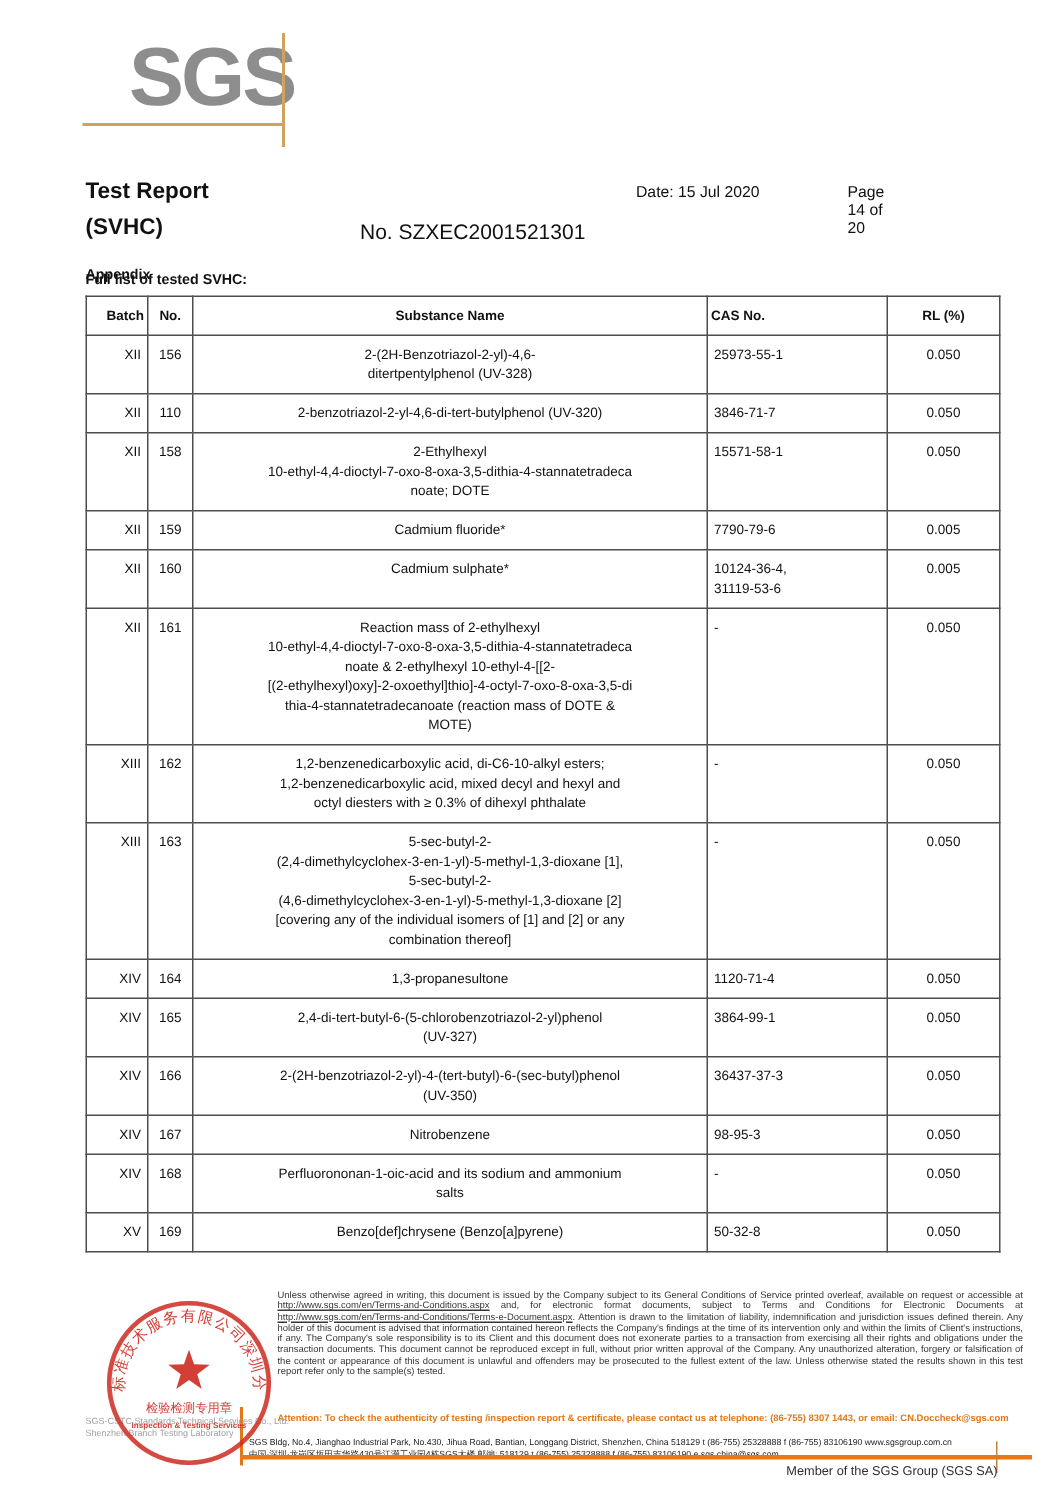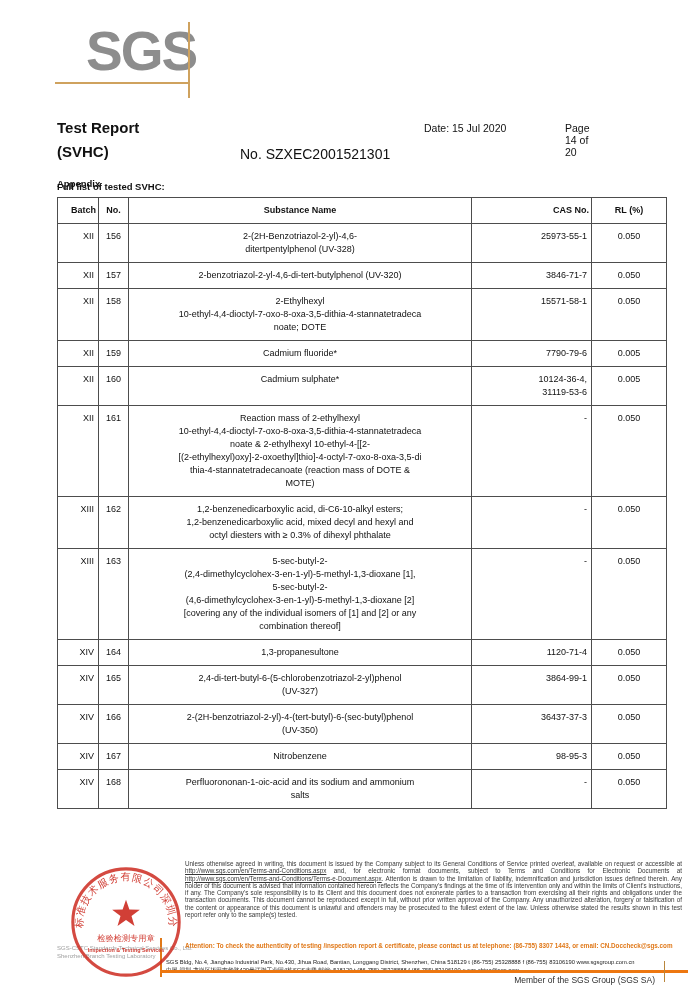--- a/index.html
+++ b/index.html
@@ -26,35 +26,35 @@
   
   table.svhc { position:absolute; left:57px; top:197px; width:600px;
                border-collapse:collapse; table-layout:fixed; }
   table.svhc th, table.svhc td { border:1px solid #4d4d4d; font-size:9px; line-height:13px;
                padding:6px 4px; vertical-align:top; }
   table.svhc th { font-weight:700; padding:6px 2px; }
   table.svhc { border:1.5px solid #3d3d3d; }
   .c-batch { width:41px; text-align:right; }
   .c-no    { width:30px; text-align:center; }
   .c-sub   { width:343px; text-align:center; white-space:pre-wrap; word-wrap:break-word; }
-  .c-cas   { width:120px; text-align:right; white-space:pre-wrap; }
+  .c-cas   { width:120px; text-align:left; white-space:pre-wrap; }
   .c-rl    { width:75px; text-align:center; }
 
   
   .footer { position:absolute; left:0; top:858px; width:700px; height:132px; }
   .fine-print { position:absolute; left:185px; top:2px; width:497px; font-size:6.3px;
                 line-height:7.3px; color:#383838; text-align:justify; }
   .attention { position:absolute; left:185px; top:84px; width:497px; font-size:6.3px;
                line-height:7.3px; color:#e07818; font-weight:700; }
   .v-bar { position:absolute; left:160px; top:80px; width:1.5px; height:39px; background:#e07818; }
   .address-block { position:absolute; left:166px; top:100px; width:522px; color:#1c1c1c; }
   .address-line { font-size:5.8px; line-height:8px; white-space:nowrap; }
   .orange-rule { position:absolute; left:160px; top:112px; width:528px; height:2.5px; background:#ed7710; }
   .right-tick { position:absolute; left:664px; top:103px; width:1px; height:21px; background:#b9863c; }
-  .member { position:absolute; right:45px; top:117px; font-size:8.5px; color:#2e2e2e; }
+  .member { position:absolute; right:35px; top:117px; font-size:8.5px; color:#2e2e2e; }
 
   .company-lines { position:absolute; left:57px; top:86px; width:140px; color:#a0a0a0;
                    font-size:6px; line-height:8px; }
   .stamp-wrap { position:absolute; left:68px; top:6px; width:116px; height:116px; }
 
   .u { text-decoration:underline; }
 </style>
 </head>
 <body>
 
@@ -90,21 +90,21 @@
         <tr>
           <td class="c-batch">XII</td>
           <td class="c-no">156</td>
           <td class="c-sub">2-(2H-Benzotriazol-2-yl)-4,6-
 ditertpentylphenol (UV-328)</td>
           <td class="c-cas">25973-55-1</td>
           <td class="c-rl">0.050</td>
         </tr>
         <tr>
           <td class="c-batch">XII</td>
-          <td class="c-no">157</td>
+          <td class="c-no">110</td>
           <td class="c-sub">2-benzotriazol-2-yl-4,6-di-tert-butylphenol (UV-320)</td>
           <td class="c-cas">3846-71-7</td>
           <td class="c-rl">0.050</td>
         </tr>
         <tr>
           <td class="c-batch">XII</td>
           <td class="c-no">158</td>
           <td class="c-sub">2-Ethylhexyl
 10-ethyl-4,4-dioctyl-7-oxo-8-oxa-3,5-dithia-4-stannatetradeca
 noate; DOTE</td>
@@ -188,20 +188,27 @@
           <td class="c-sub">Nitrobenzene</td>
           <td class="c-cas">98-95-3</td>
           <td class="c-rl">0.050</td>
         </tr>
         <tr>
           <td class="c-batch">XIV</td>
           <td class="c-no">168</td>
           <td class="c-sub">Perfluorononan-1-oic-acid and its sodium and ammonium
 salts</td>
           <td class="c-cas">-</td>
+          <td class="c-rl">0.050</td>
+        </tr>
+        <tr>
+          <td class="c-batch">XV</td>
+          <td class="c-no">169</td>
+          <td class="c-sub">Benzo[def]chrysene (Benzo[a]pyrene)</td>
+          <td class="c-cas">50-32-8</td>
           <td class="c-rl">0.050</td>
         </tr>
       </tbody>
   </table>
 
   <div class="footer">
 
     <div class="fine-print">
       <span>Unless otherwise agreed in writing, this document is issued by the Company subject to its General Conditions of Service printed overleaf, available on request or accessible at </span><span class="u">http://www.sgs.com/en/Terms-and-Conditions.aspx</span><span> and, for electronic format documents, subject to Terms and Conditions for Electronic Documents at </span><span class="u">http://www.sgs.com/en/Terms-and-Conditions/Terms-e-Document.aspx</span><span>. Attention is drawn to the limitation of liability, indemnification and jurisdiction issues defined therein. Any holder of this document is advised that information contained hereon reflects the Company's findings at the time of its intervention only and within the limits of Client's instructions, if any. The Company's sole responsibility is to its Client and this document does not exonerate parties to a transaction from exercising all their rights and obligations under the transaction documents. This document cannot be reproduced except in full, without prior written approval of the Company. Any unauthorized alteration, forgery or falsification of the content or appearance of this document is unlawful and offenders may be prosecuted to the fullest extent of the law. Unless otherwise stated the results shown in this test report refer only to the sample(s) tested.</span>
     </div>

